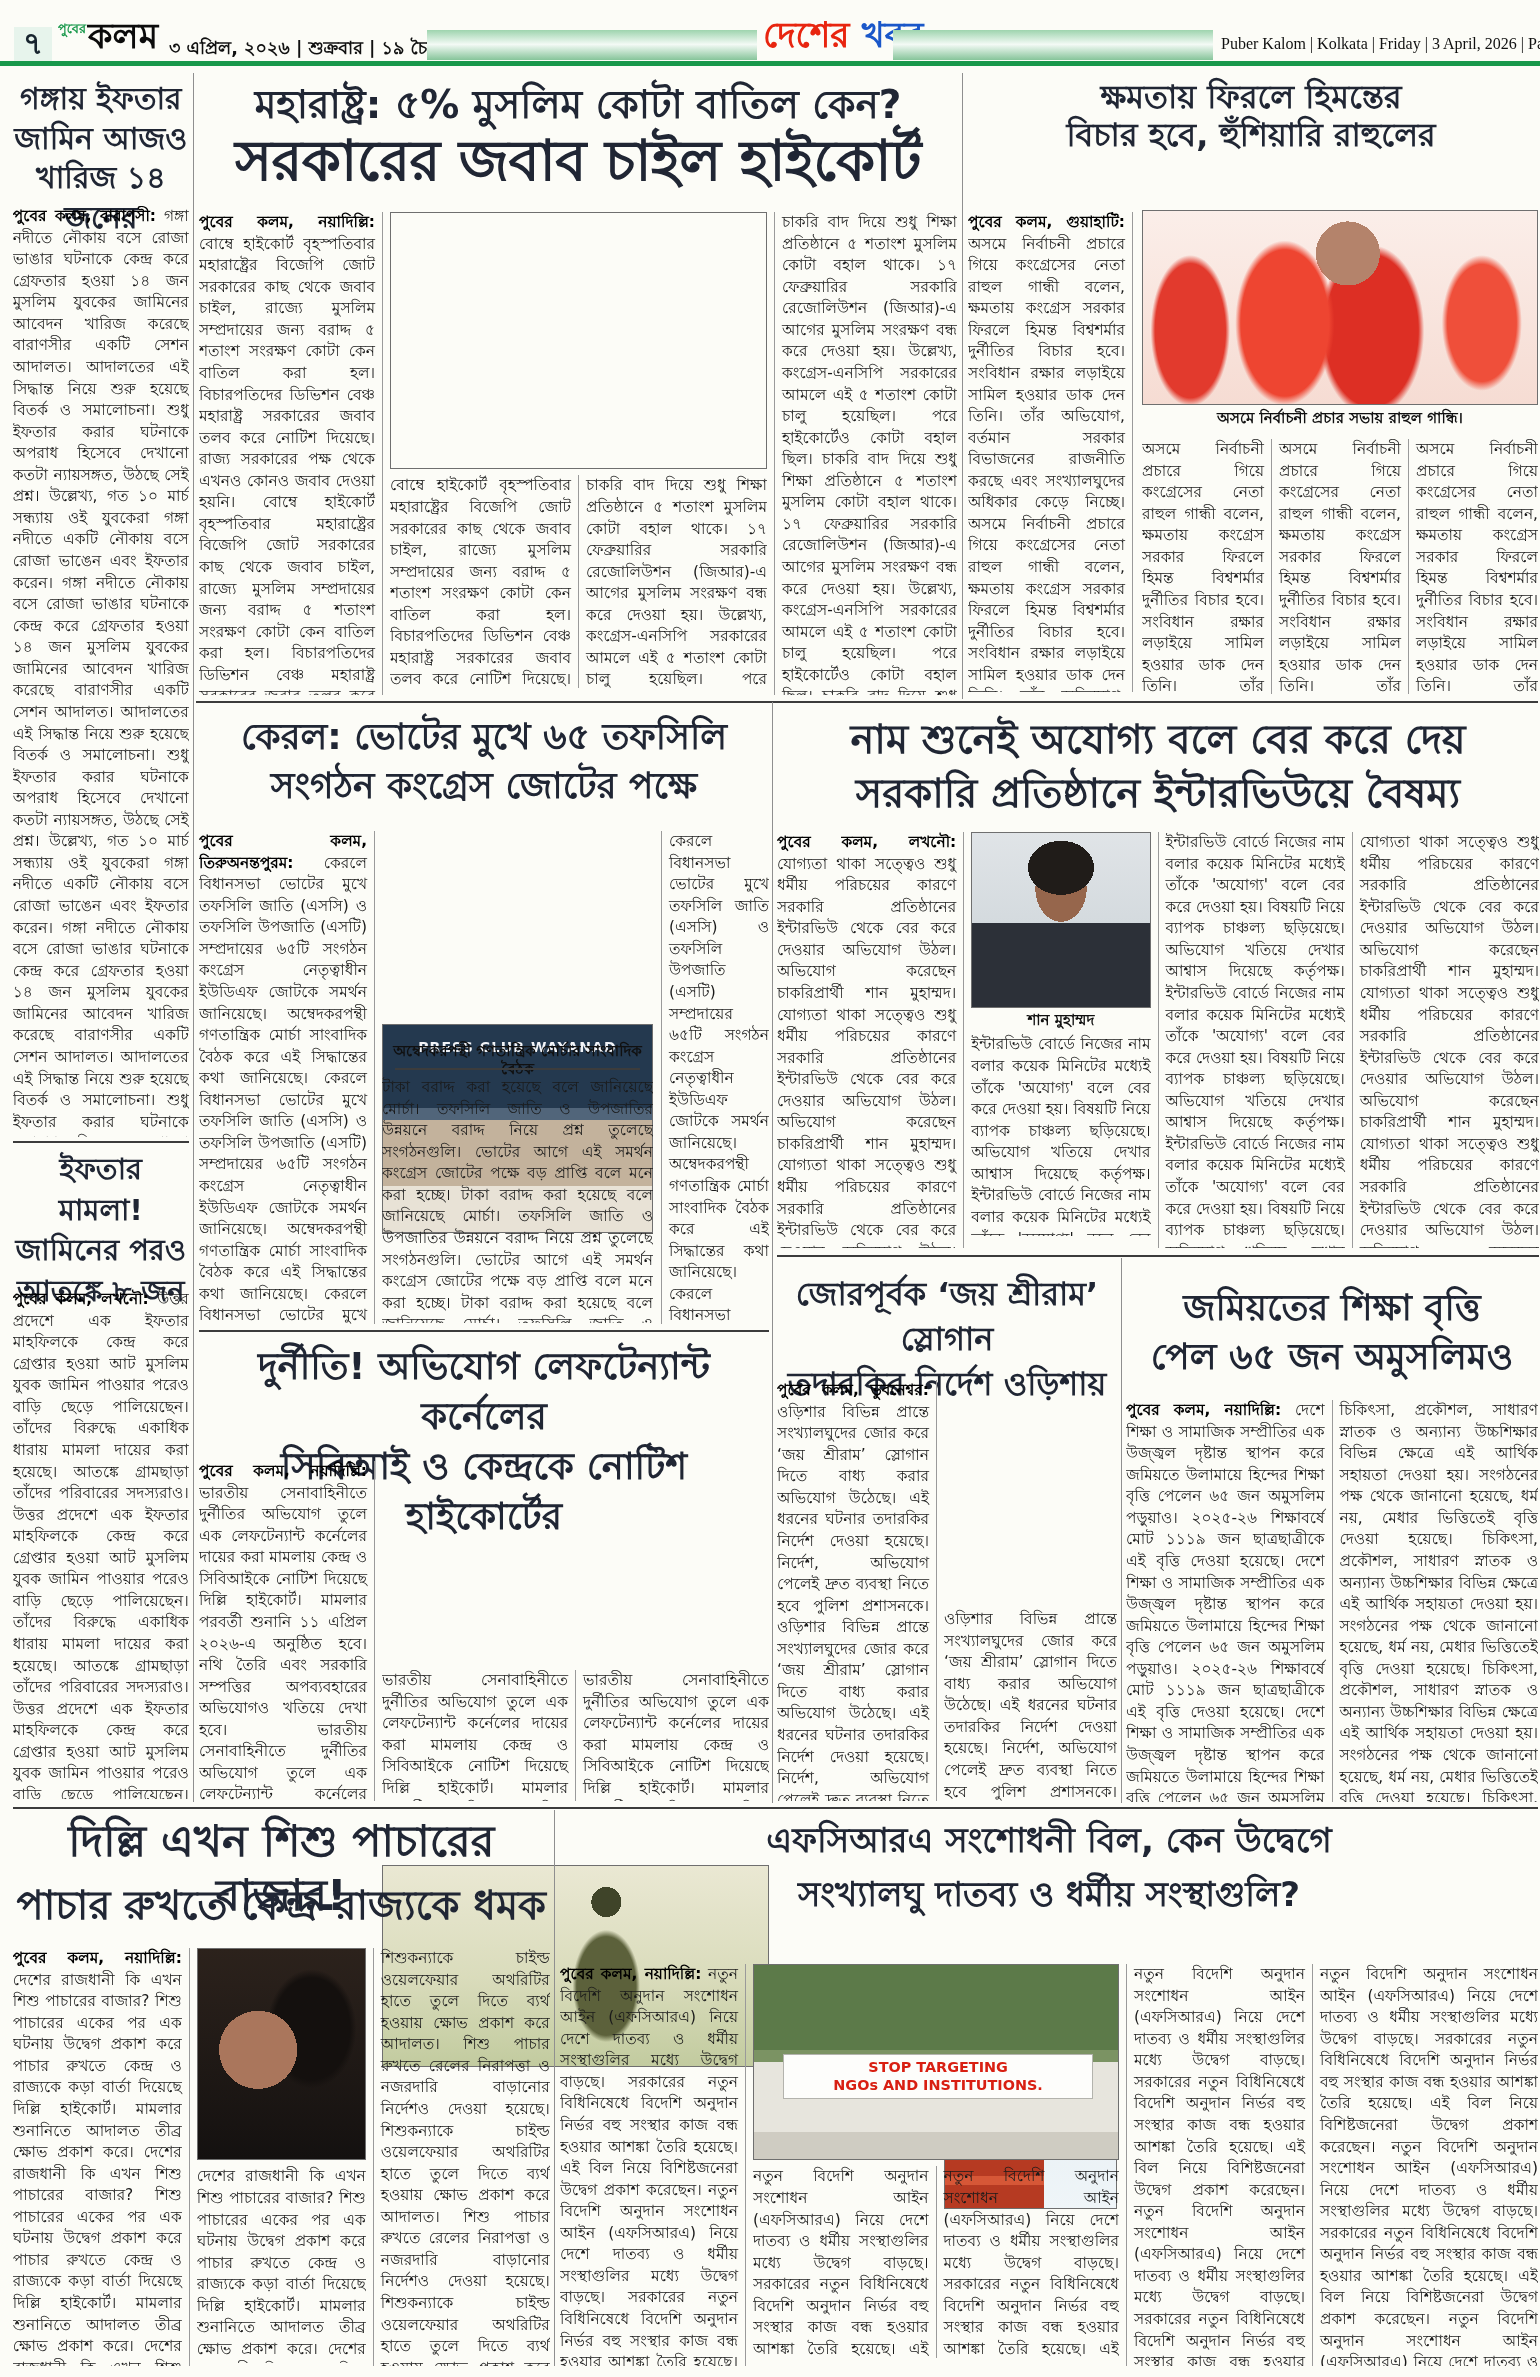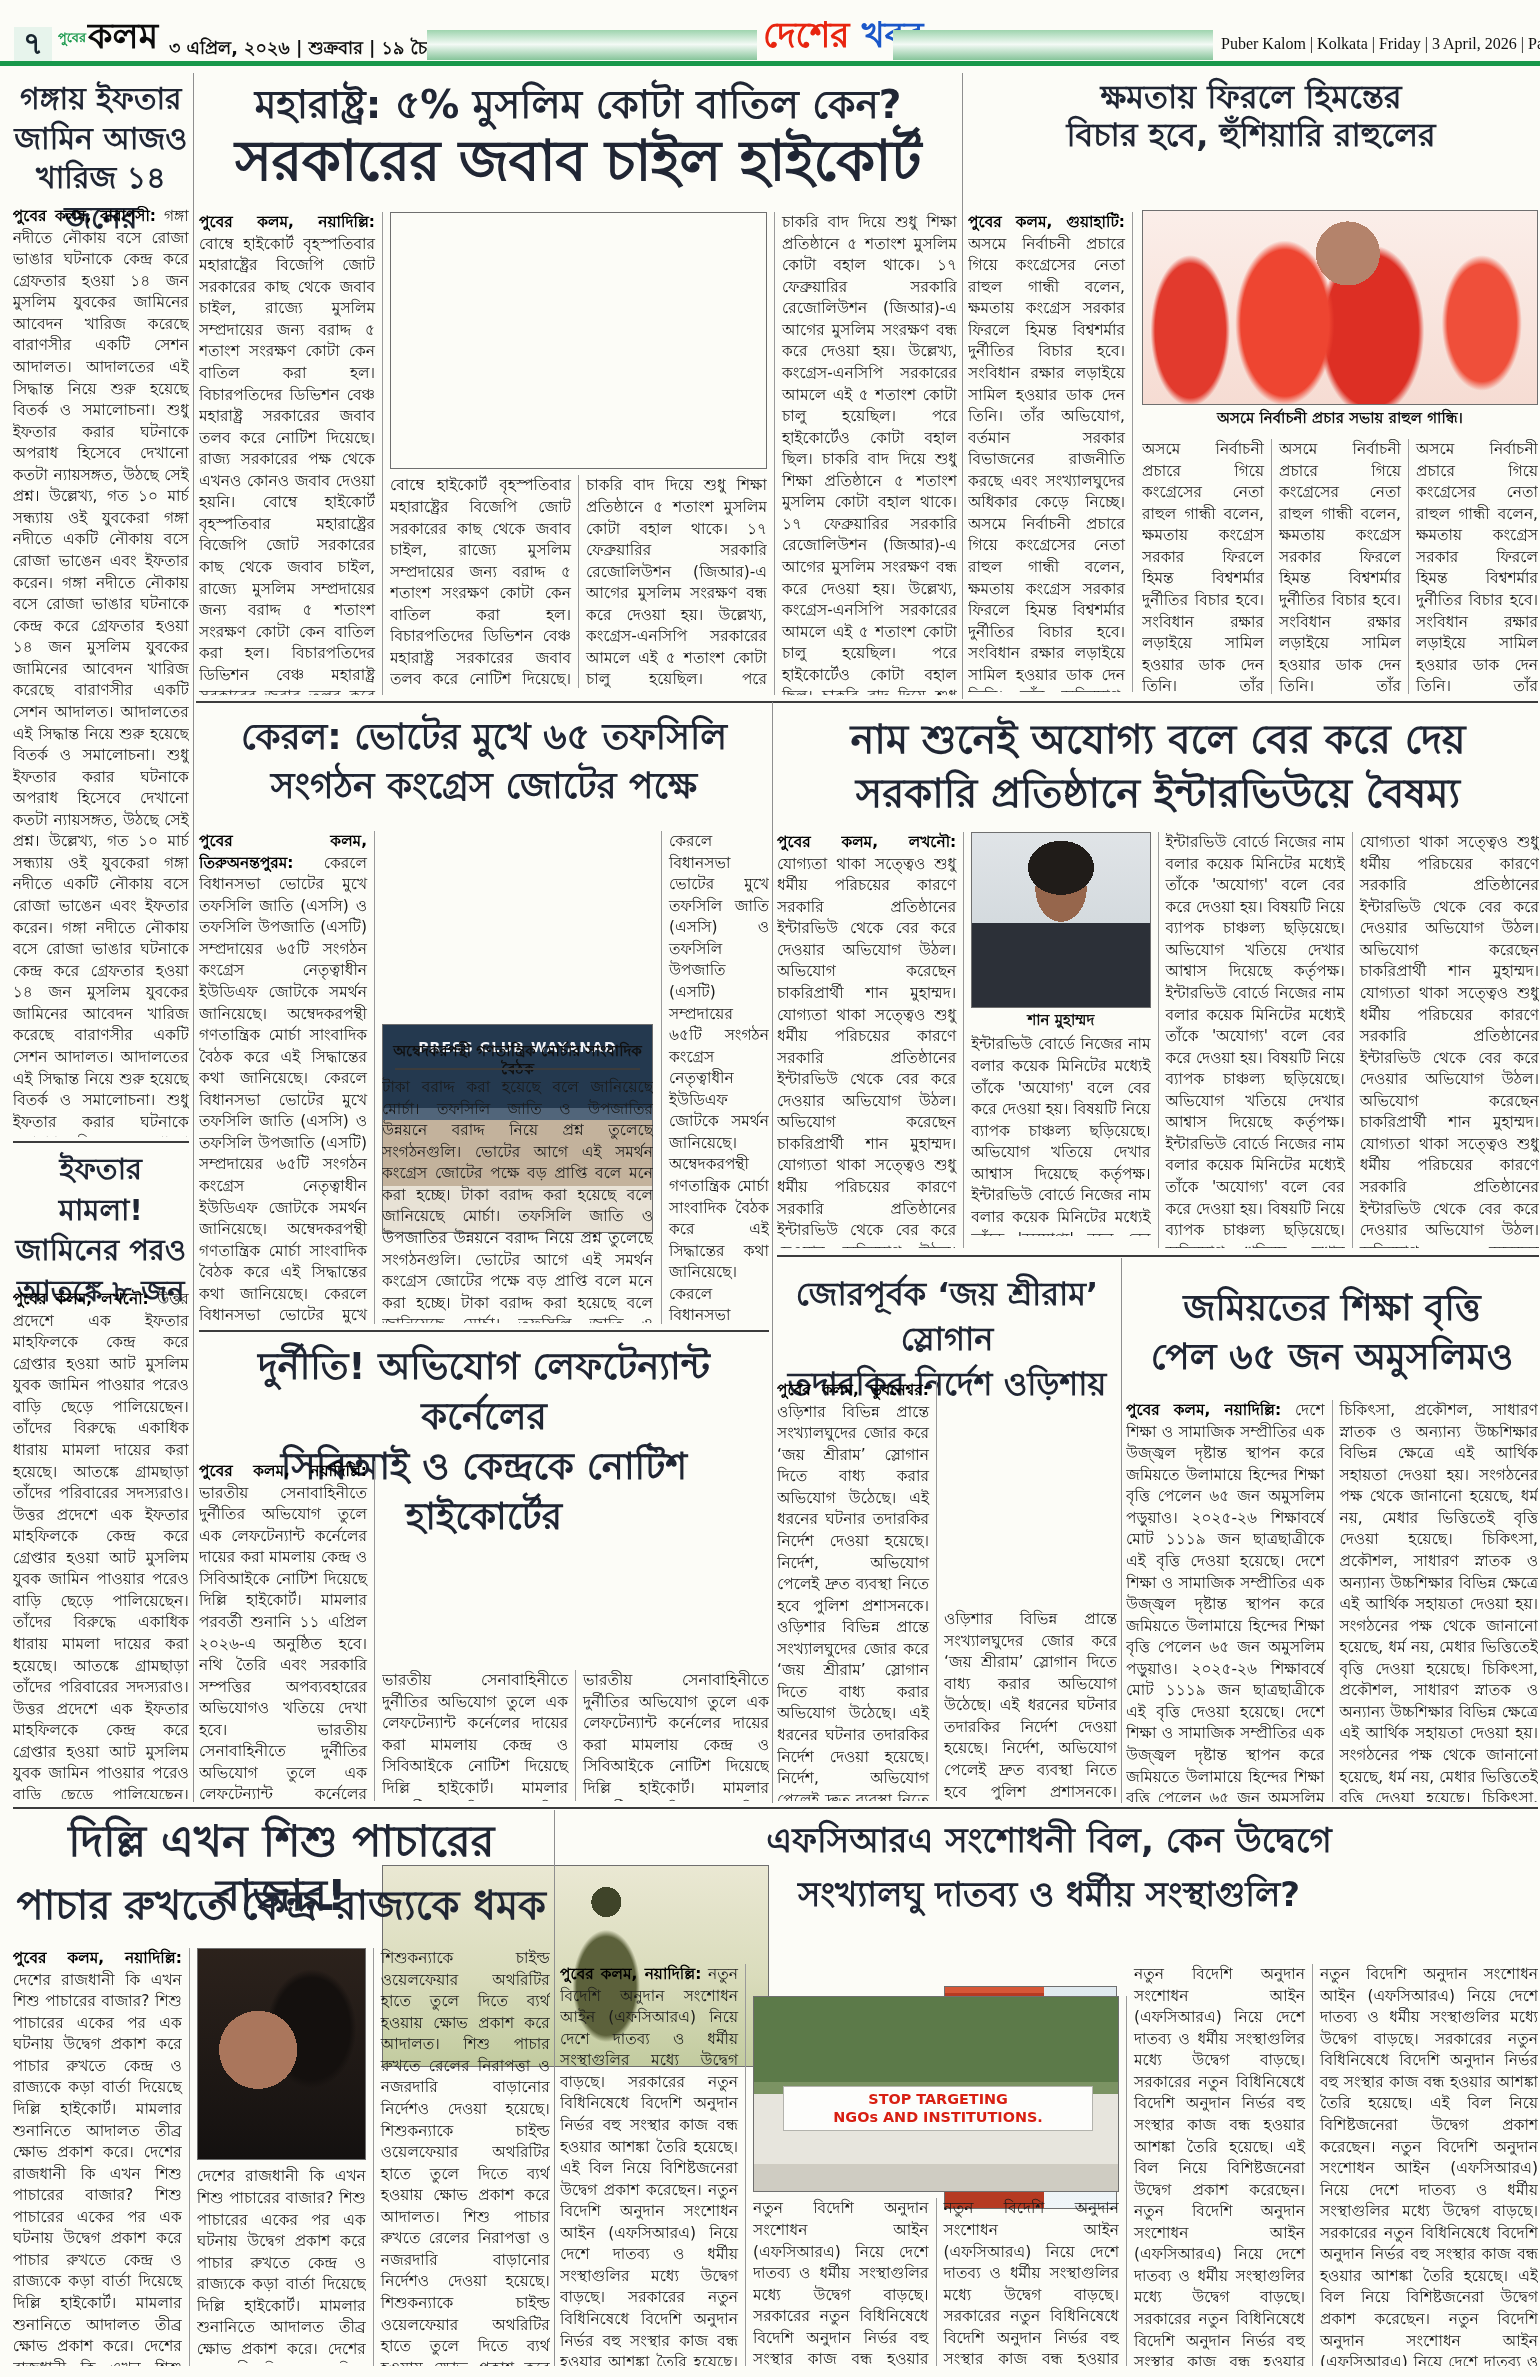--- a/index.html
+++ b/index.html
@@ -38,21 +38,21 @@
   .pressband{position:absolute;left:0;top:7%;width:100%;text-align:center;color:#f2f4f8;font-weight:bold;font-size:14px;letter-spacing:1.1px;}
 </style>
 </head>
 <body>
 
 <div class="page">
 
   <div class="abs" style="left:14px;top:27px;width:38px;height:35px;background:#e7f4ec;display:flex;align-items:center;justify-content:center;">
     <span style="font-size:31px;font-weight:bold;color:#17242e;">৭</span>
   </div>
-  <div class="abs" style="left:58px;top:19px;display:flex;align-items:flex-end;">
+  <div class="abs" style="left:58px;top:19px;display:flex;align-items:flex-start;">
     <span style="font-size:12.8px;font-weight:bold;color:#18984b;margin-right:2.1px;padding-bottom:5.3px;">পুবের</span>
     <span style="font-size:35px;font-weight:bold;color:#0b0b0b;line-height:1;">কলম</span>
   </div>
   <div class="abs hdr-datebn" style="left:169px;top:35px;">৩ এপ্রিল, ২০২৬ | শুক্রবার | ১৯ চৈত্র, ১৪৩২</div>
   <div class="abs hdr-bar" style="left:427px;top:30px;width:330px;height:30px;"></div>
   <div class="abs secttl" style="left:763px;top:18px;">
     <span style="color:#e8250f;">দেশের</span>
     <span style="color:#1a57c9;">খবর</span>
   </div>
   <div class="abs hdr-bar" style="left:893px;top:30px;width:320px;height:30px;"></div>
@@ -242,21 +242,21 @@
 
   <div class="abs hl" style="left:560px;top:1813px;width:978px;font-size:34px;line-height:1.6;">
     <div>এফসিআরএ সংশোধনী বিল, কেন উদ্বেগে</div>
     <div>সংখ্যালঘু দাতব্য ও ধর্মীয় সংস্থাগুলি?</div>
   </div>
   <div class="abs cols" style="left:560px;top:1964px;width:978px;height:402px;">
     <div class="c btxt" style="width:186px;flex:none;">
       <span class="byline">পুবের কলম, নয়াদিল্লি:</span>
       <span>নতুন বিদেশি অনুদান সংশোধন আইন (এফসিআরএ) নিয়ে দেশে দাতব্য ও ধর্মীয় সংস্থাগুলির মধ্যে উদ্বেগ বাড়ছে। সরকারের নতুন বিধিনিষেধে বিদেশি অনুদান নির্ভর বহু সংস্থার কাজ বন্ধ হওয়ার আশঙ্কা তৈরি হয়েছে। এই বিল নিয়ে বিশিষ্টজনেরা উদ্বেগ প্রকাশ করেছেন। নতুন বিদেশি অনুদান সংশোধন আইন (এফসিআরএ) নিয়ে দেশে দাতব্য ও ধর্মীয় সংস্থাগুলির মধ্যে উদ্বেগ বাড়ছে। সরকারের নতুন বিধিনিষেধে বিদেশি অনুদান নির্ভর বহু সংস্থার কাজ বন্ধ হওয়ার আশঙ্কা তৈরি হয়েছে। এই বিল নিয়ে বিশিষ্টজনেরা উদ্বেগ প্রকাশ করেছেন। নতুন বিদেশি অনুদান সংশোধন আইন (এফসিআরএ) নিয়ে দেশে দাতব্য ও ধর্মীয় সংস্থাগুলির মধ্যে উদ্বেগ বাড়ছে। সরকারের নতুন বিধিনিষেধে বিদেশি অনুদান নির্ভর বহু সংস্থার কাজ বন্ধ হওয়ার আশঙ্কা তৈরি হয়েছে। এই বিল নিয়ে বিশিষ্টজনেরা উদ্বেগ প্রকাশ করেছেন।</span>
     </div>
-    <div class="c" style="width:381px;flex:none;margin-top:32px;">
+    <div class="c" style="width:381px;flex:none;">
       <div class="photo ph-protest" style="width:100%;height:196px;">
         <div class="banner">
           <div>STOP TARGETING</div>
           <div>NGOs AND INSTITUTIONS.</div>
         </div>
       </div>
       <div class="cols" style="height:192px;margin-top:6.4px;">
         <div class="c btxt" style="flex:1;">
           <span>নতুন বিদেশি অনুদান সংশোধন আইন (এফসিআরএ) নিয়ে দেশে দাতব্য ও ধর্মীয় সংস্থাগুলির মধ্যে উদ্বেগ বাড়ছে। সরকারের নতুন বিধিনিষেধে বিদেশি অনুদান নির্ভর বহু সংস্থার কাজ বন্ধ হওয়ার আশঙ্কা তৈরি হয়েছে। এই বিল নিয়ে বিশিষ্টজনেরা উদ্বেগ প্রকাশ করেছেন। নতুন বিদেশি অনুদান সংশোধন আইন (এফসিআরএ) নিয়ে দেশে দাতব্য ও ধর্মীয় সংস্থাগুলির মধ্যে উদ্বেগ বাড়ছে। সরকারের নতুন বিধিনিষেধে বিদেশি অনুদান নির্ভর বহু সংস্থার কাজ বন্ধ হওয়ার আশঙ্কা তৈরি হয়েছে। এই বিল নিয়ে বিশিষ্টজনেরা উদ্বেগ প্রকাশ করেছেন।</span>
         </div>

